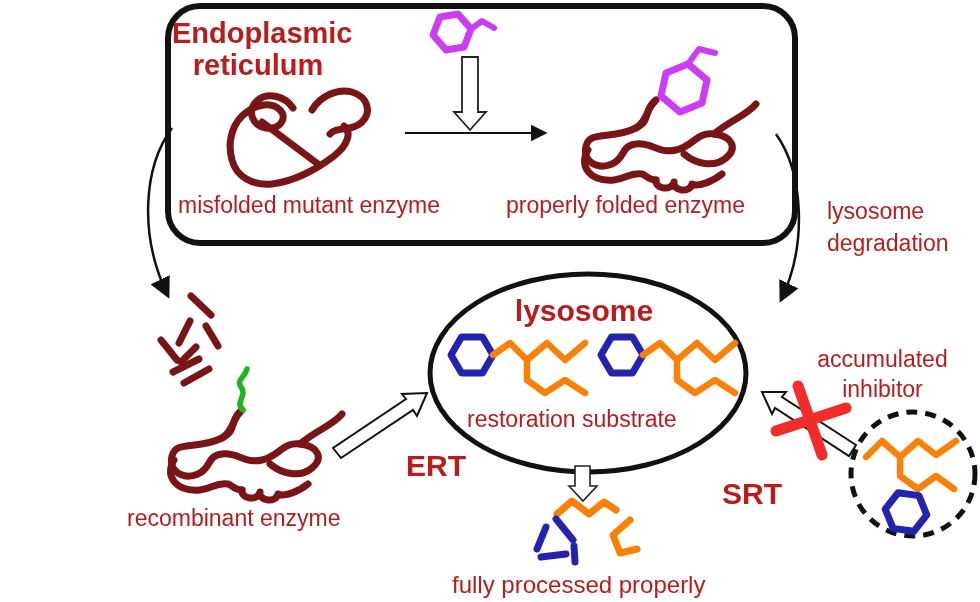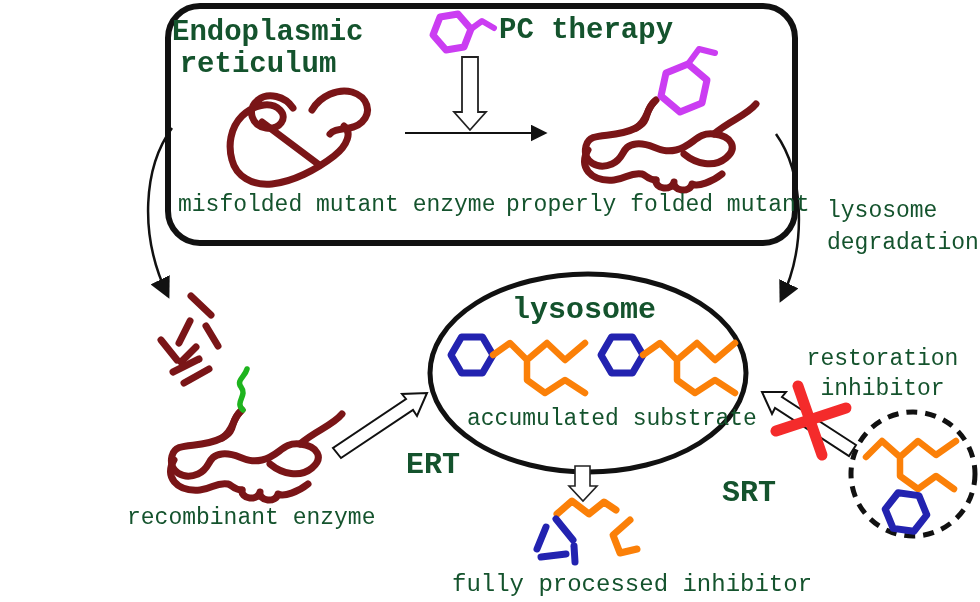--- a/index.html
+++ b/index.html
@@ -1,21 +1,21 @@
 <!DOCTYPE html>
 <html style="--enzyme-maroon: #7a1517; --chaperone-magenta: #cb3df2; --substrate-orange: #fb8008; --substrate-blue: #2323b0; --tag-green: #1eb41e; --cross-red: #f42b2b; --line-black: #111111; --background: #ffffff;"><head>
 <meta charset="utf-8">
 <style>
   html,body{margin:0;padding:0;background:#fff;}
   .canvas{
     position:relative;width:980px;height:602px;background:#fff;
     font-family:"Liberation Sans",sans-serif;color:#111;overflow:hidden;
   }
   .gfx{position:absolute;left:0;top:0;width:980px;height:602px;}
-  .lbl{position:absolute;white-space:nowrap;font-size:23px;line-height:1.2;color:#14532d;font-family:Liberation Mono, monospace;}
+  .lbl{position:absolute;white-space:nowrap;font-size:23px;line-height:1.2;color:#b91c1c;}
   .lbl.big{font-size:29px;font-weight:bold;line-height:1.12;}
   .center{text-align:center;}
   .two-line span{display:block;}
 </style>
 </head>
 <body>
 
 <div class="canvas">
 
   <svg class="gfx" viewBox="0 0 980 602">
@@ -114,42 +114,41 @@
       <path d="M541,557 L566,554" style="stroke:var(--substrate-blue)"></path>
       <path d="M574,546 L575,562" style="stroke:var(--substrate-blue)"></path>
     </g>
   </svg>
 
   <div class="lbl big center two-line" style="left:172px;top:17px;width:172px;">
     <span>Endoplasmic</span>
     <span>reticulum</span>
   </div>
 
-  <div class="lbl big" style="left:499px;top:15px;">PC therapy</div>
 
   <div class="lbl" style="left:178px;top:192px;">misfolded mutant enzyme</div>
 
-  <div class="lbl" style="left:506px;top:192px;">properly folded mutant</div>
+  <div class="lbl" style="left:506px;top:192px;">properly folded enzyme</div>
 
 
   <div class="lbl two-line" style="left:827px;top:195px;line-height:32px;">
     <span>lysosome</span>
     <span>degradation</span>
   </div>
 
   <div class="lbl big center" style="left:484px;top:294px;width:200px;font-size:30px;">lysosome</div>
 
-  <div class="lbl" style="left:467px;top:406px;">accumulated substrate</div>
+  <div class="lbl" style="left:467px;top:406px;">restoration substrate</div>
 
   <div class="lbl" style="left:127px;top:505px;">recombinant enzyme</div>
 
   <div class="lbl big" style="left:386px;top:449px;font-size:30px;margin-left:20px;">ERT</div>
 
   <div class="lbl big" style="left:722px;top:449px;font-size:30px;margin-top:28px;">SRT</div>
 
   <div class="lbl center two-line" style="left:800px;top:344px;width:165px;line-height:30px;">
-    <span>restoration</span>
+    <span>accumulated</span>
     <span>inhibitor</span>
   </div>
 
-  <div class="lbl" style="left:452px;top:571px;font-size:24px;">fully processed inhibitor</div>
+  <div class="lbl" style="left:452px;top:571px;font-size:24px;">fully processed properly</div>
 
 </div>
 
 </body></html>

